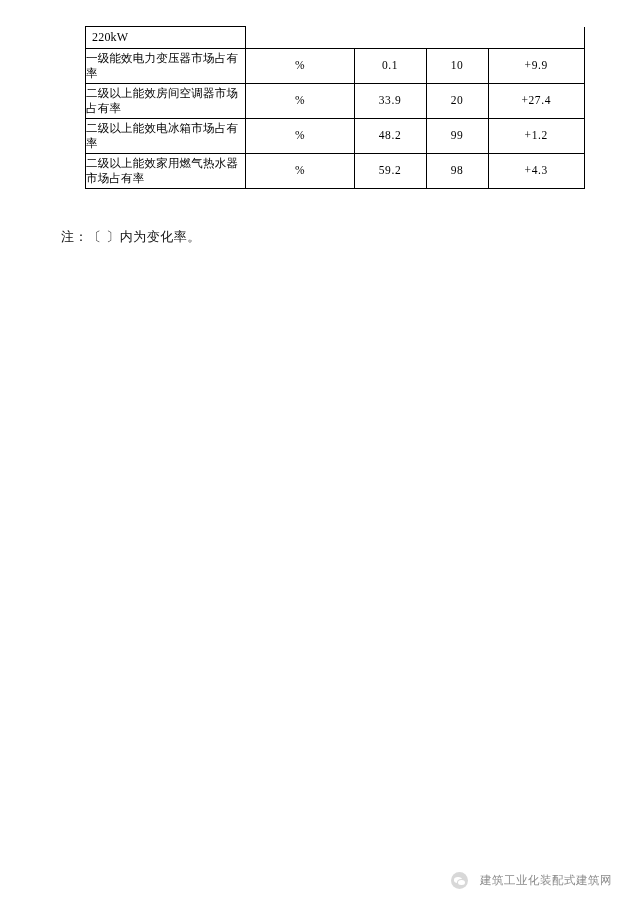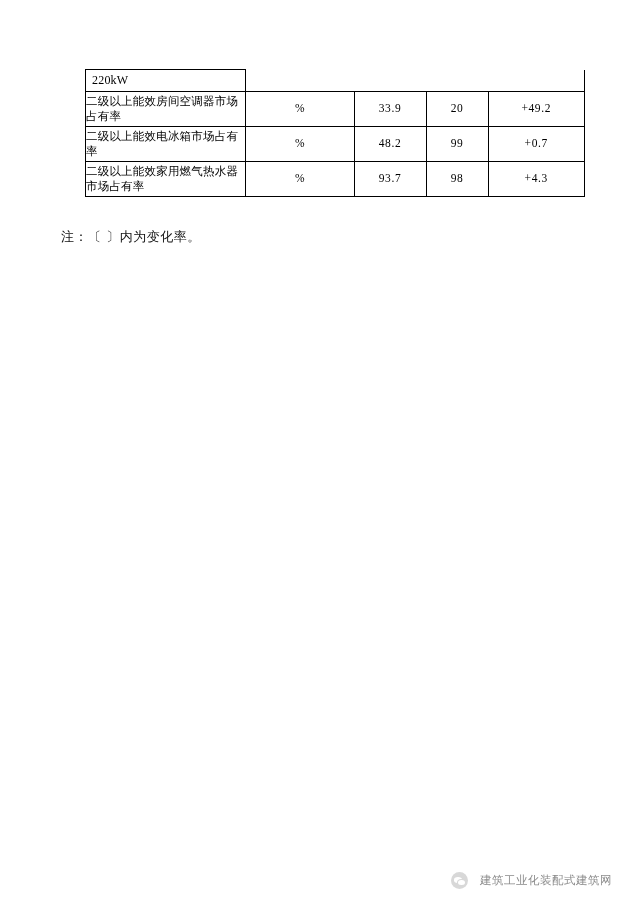--- a/index.html
+++ b/index.html
@@ -28,21 +28,20 @@
   .table-wrap {
     position: absolute;
     left: 85px;
     top: 26px;
     width: 470px;
   }
   table.data {
     border-collapse: collapse;
     width: 470px;
     table-layout: fixed;
-    margin-top: 43px;
   }
   table.data td {
     border: 1px solid #000000;
     padding: 0;
     vertical-align: middle;
     font-size: 11.5px;
     line-height: 1.35;
   }
   td.c-label {
     width: 148px;
@@ -185,37 +184,44 @@
     <table class="data">
       <tbody>
         <tr class="partial">
           <td class="c-label">220kW</td>
           <td class="c-unit"></td>
           <td class="c-val"></td>
           <td class="c-target"></td>
           <td class="c-change"></td>
         </tr>
         <tr class="row-tall">
+          <td class="c-label">一级能效电力变压器市场占有率</td>
+          <td class="c-unit">%</td>
+          <td class="c-val">0.1</td>
+          <td class="c-target">10</td>
+          <td class="c-change">+9.9</td>
+        </tr>
+        <tr class="row-tall">
           <td class="c-label">二级以上能效房间空调器市场占有率</td>
           <td class="c-unit">%</td>
           <td class="c-val">33.9</td>
           <td class="c-target">20</td>
-          <td class="c-change">+49.2</td>
+          <td class="c-change">+27.4</td>
         </tr>
         <tr class="row-tall">
           <td class="c-label">二级以上能效电冰箱市场占有率</td>
           <td class="c-unit">%</td>
           <td class="c-val">48.2</td>
           <td class="c-target">99</td>
-          <td class="c-change">+0.7</td>
+          <td class="c-change">+1.2</td>
         </tr>
         <tr class="row-tall">
           <td class="c-label">二级以上能效家用燃气热水器市场占有率</td>
           <td class="c-unit">%</td>
-          <td class="c-val">93.7</td>
+          <td class="c-val">59.2</td>
           <td class="c-target">98</td>
           <td class="c-change">+4.3</td>
         </tr>
       </tbody>
     </table>
   </div>
 
   <div class="note">注：〔  〕内为变化率。</div>
 
   <div class="footer">

